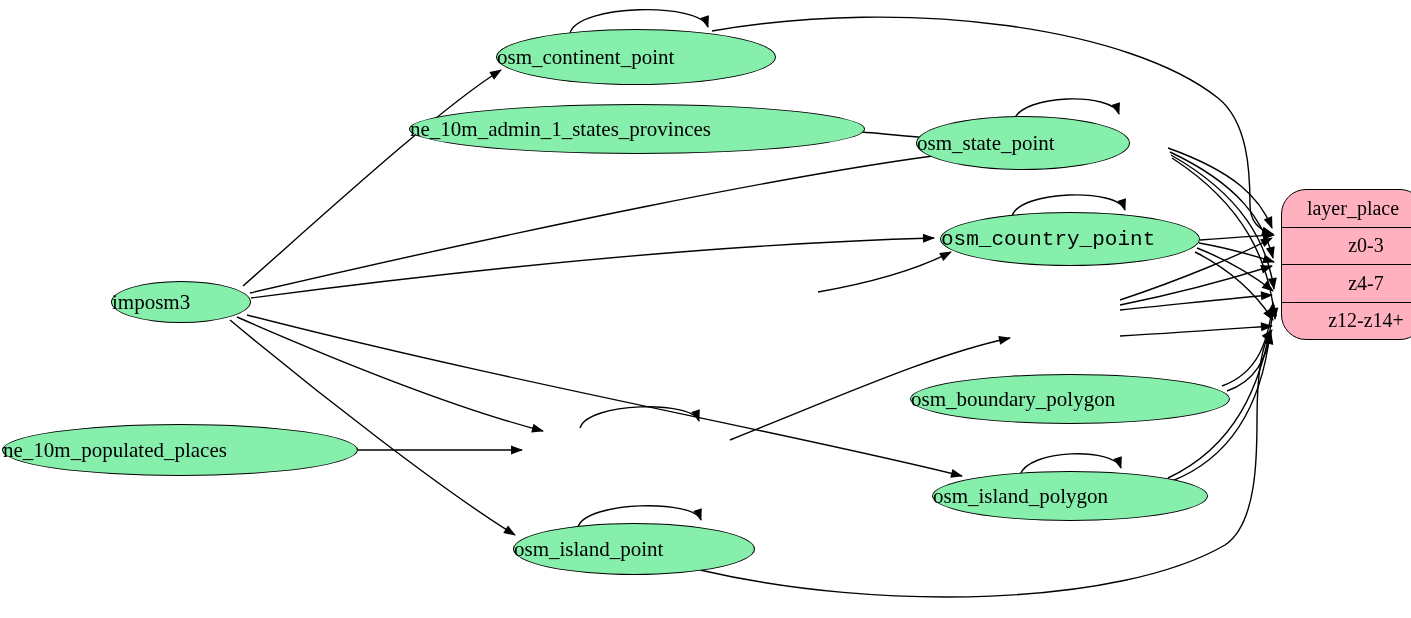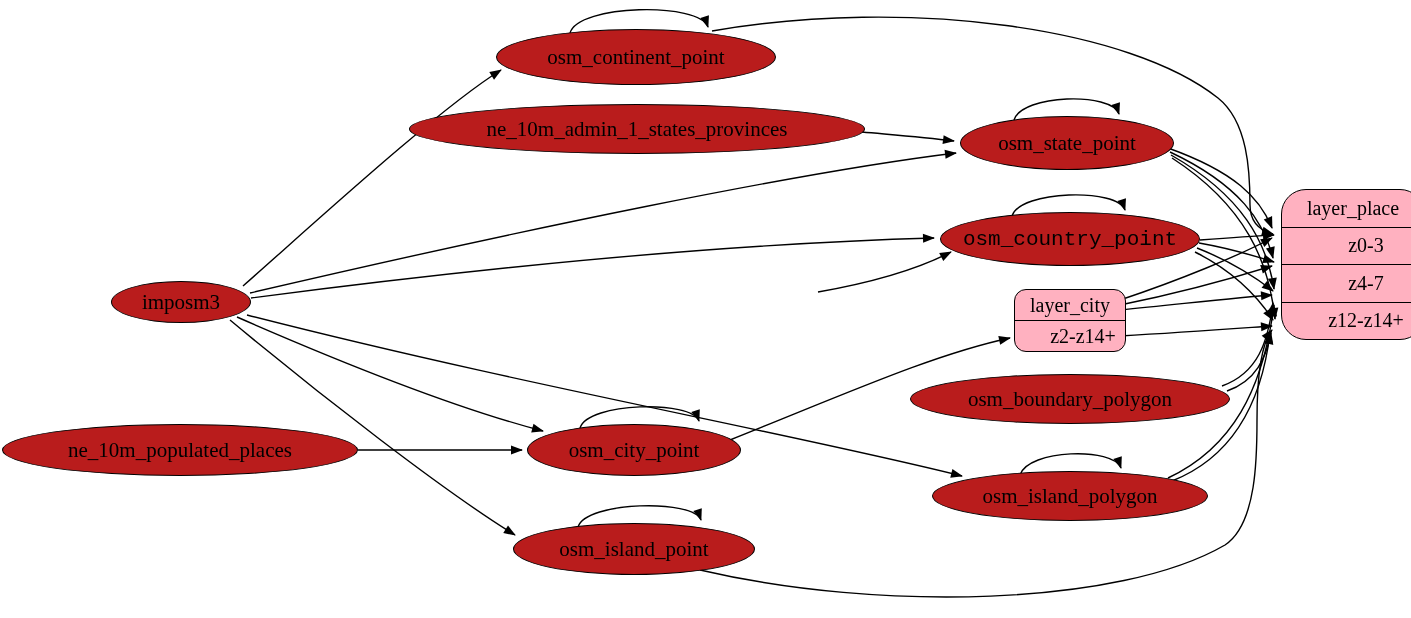--- a/index.html
+++ b/index.html
@@ -4,22 +4,22 @@
 <style>
   html,body{margin:0;padding:0;background:#ffffff;}
   #canvas{
     position:relative;width:1411px;height:618px;background:#ffffff;
     font-family:"Liberation Serif","DejaVu Serif",serif;color:#000;
     overflow:hidden;
   }
   #edge-layer{position:absolute;left:0;top:0;z-index:1;}
   .node{position:absolute;z-index:2;box-sizing:border-box;}
   .ellipse{
-    border:1.4px solid #000;border-radius:50%;background:#b91c1c;
-    display:flex;align-items:center;justify-content:center;
+    border:1.4px solid #000;border-radius:50%;background:#86efac;
+    display:flex;align-items:center;justify-content:flex-start;
     font-size:21px;white-space:nowrap;
   }
   .record{
     border:1.6px solid #000;border-radius:12px;background:var(--layer-fill,#ffb1c0);
     display:flex;flex-direction:column;overflow:hidden;
     font-size:20px;text-align:center;
   }
   .record-row{
     flex:1;display:flex;align-items:center;justify-content:center;
     white-space:nowrap;
@@ -81,45 +81,38 @@
   </div>
 
   <div class="node ellipse" style="left:496px;top:29px;width:280px;height:56px;">
     <span>osm_continent_point</span>
   </div>
 
   <div class="node ellipse" style="left:409px;top:104px;width:456px;height:50px;">
     <span>ne_10m_admin_1_states_provinces</span>
   </div>
 
-  <div class="node ellipse" style="left:960px;top:116px;width:214px;height:54px;">
+  <div class="node ellipse" style="left:916px;top:116px;width:214px;height:54px;">
     <span>osm_state_point</span>
   </div>
 
   <div class="node ellipse" style="left:940px;top:212px;width:260px;height:54px;font-family:Liberation Mono, monospace;">
     <span>osm_country_point</span>
   </div>
 
 
-  <div class="node record" style="left:1014px;top:289px;width:112px;height:63px;">
-    <div class="record-row">layer_city</div>
-    <div class="record-row">z2-z14+</div>
-  </div>
 
   <div class="node ellipse" style="left:910px;top:374px;width:320px;height:50px;">
     <span>osm_boundary_polygon</span>
   </div>
 
   <div class="node ellipse" style="left:2px;top:424px;width:356px;height:52px;">
     <span>ne_10m_populated_places</span>
   </div>
 
-  <div class="node ellipse" style="left:527px;top:424px;width:214px;height:52px;">
-    <span>osm_city_point</span>
-  </div>
 
   <div class="node ellipse" style="left:513px;top:523px;width:242px;height:52px;">
     <span>osm_island_point</span>
   </div>
 
   <div class="node ellipse" style="left:932px;top:471px;width:276px;height:50px;">
     <span>osm_island_polygon</span>
   </div>
 
   <div class="node record" style="left:1281px;top:189px;width:144px;height:151px;border-radius:25px;">

